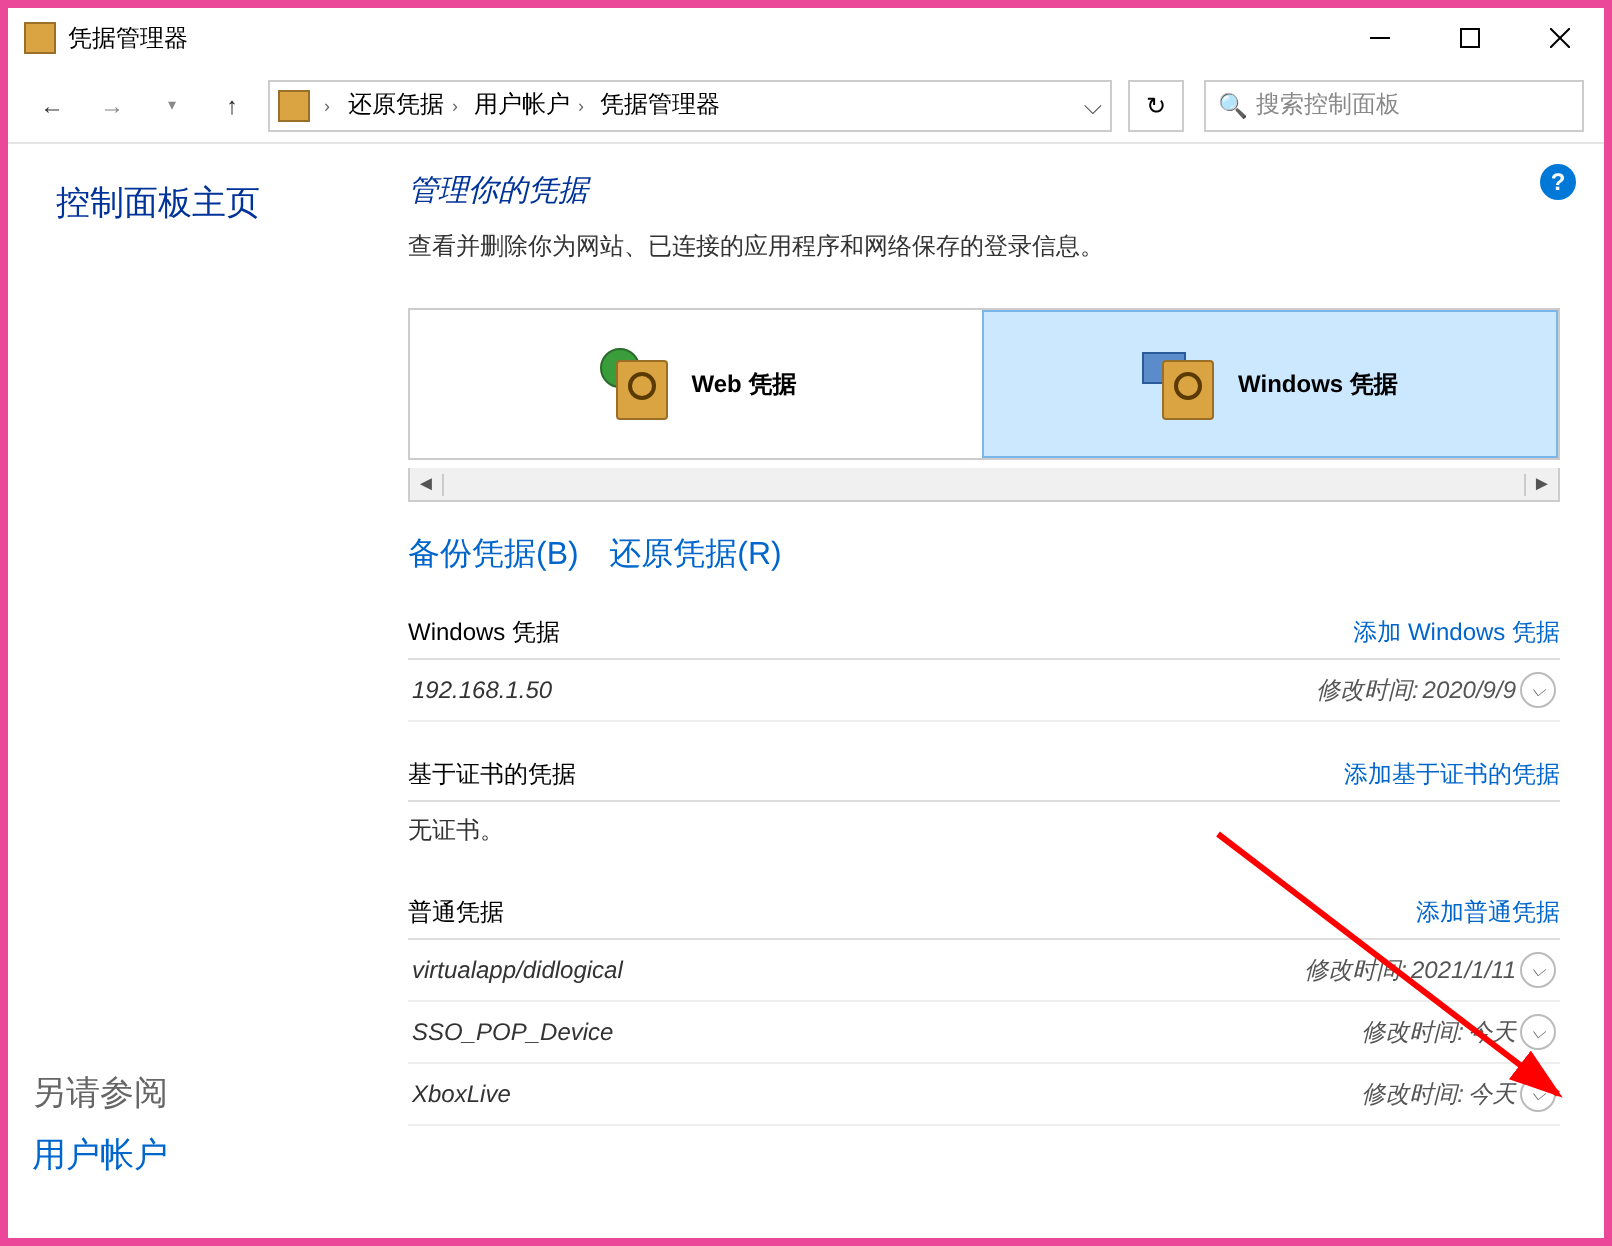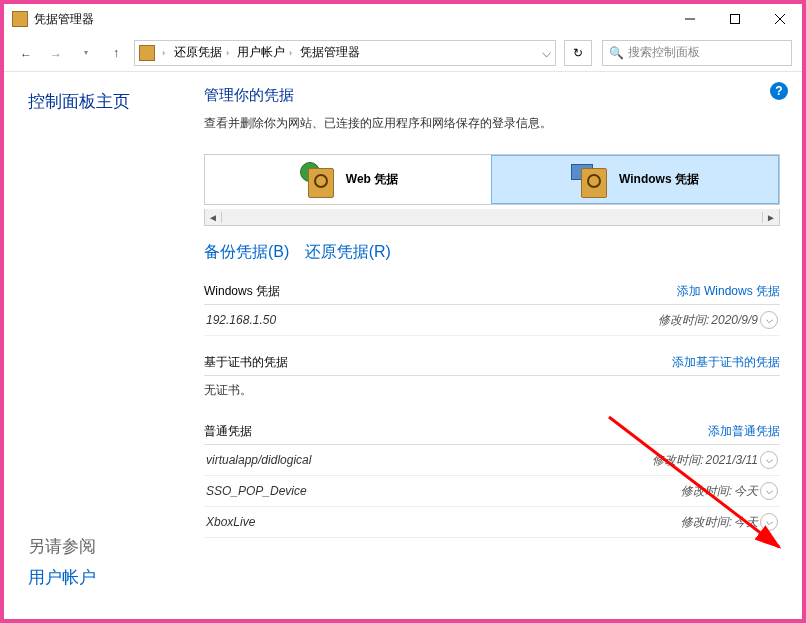--- a/index.html
+++ b/index.html
@@ -18,26 +18,26 @@
   .addr .ico { width: 16px; height: 16px; background: #d9a441; border: 1px solid #9b6f28; }
   .crumb { display: flex; align-items: center; font-size: 12px; }
   .crumb span { padding: 0 2px; }
   .chev { color: #666; font-size: 9px; padding: 0 3px; }
   .dropd { margin-left: auto; color: #555; }
   .refresh { width: 28px; height: 26px; border: 1px solid #ccc; display: flex; align-items: center; justify-content: center; margin-left: 2px; }
   .search { width: 190px; height: 26px; border: 1px solid #ccc; display: flex; align-items: center; padding: 0 6px; color: #888; margin-left: 4px; gap: 4px; }
   .body { display: flex; height: calc(100% - 68px); position: relative; }
   .sidebar { width: 200px; padding: 18px 24px; font-size: 17px; }
   .sidebar .hd { color: #003399; margin-bottom: 20px; }
-  .sidebar .sec2 { position: absolute; bottom: 30px; left: 24px; color: #666; }
+  .sidebar .sec2 { position: absolute; bottom: 30px; left: 12px; color: #666; }
   .sidebar .link { color: #0066cc; margin-top: 8px; }
   .main { flex: 1; padding: 14px 22px 14px 0; position: relative; }
-  .h1 { color: #003399; font-size: 15px; margin-bottom: 10px; }
+  .h1 { color: #003399; font-size: 15px; margin-bottom: 10px; font-style: italic; }
   .desc { font-size: 12px; color: #333; margin-bottom: 22px; }
-  .tabstrip { display: flex; border: 1px solid #ccc; height: 51px; margin-bottom: 4px; }
+  .tabstrip { display: flex; border: 1px solid #ccc; height: 76px; margin-bottom: 4px; }
   .tab { flex: 1; display: flex; align-items: center; justify-content: center; gap: 6px; font-size: 12px; font-weight: bold; }
   .tab.sel { background: #cce8ff; border: 1px solid #7ab7e8; }
   .tabicon { width: 42px; height: 36px; position: relative; }
   .safe { width: 26px; height: 30px; background: #d9a441; border: 1px solid #9b6f28; border-radius: 2px; position: absolute; bottom: 0; right: 6px; }
   .safe::after { content: ""; position: absolute; width: 10px; height: 10px; border: 2px solid #5a3a00; border-radius: 50%; top: 5px; left: 5px; }
   .globe { width: 20px; height: 20px; background: #3a9c3a; border-radius: 50%; position: absolute; top: 0; left: 2px; border: 1px solid #2a6a2a; }
   .monitor { width: 22px; height: 16px; background: #5a8ccc; border: 1px solid #2a5a9a; position: absolute; top: 2px; left: 0; }
   .scrollrow { height: 17px; display: flex; align-items: center; background: #f0f0f0; border: 1px solid #ccc; border-top: none; margin-bottom: 16px; }
   .scrollrow .ar { width: 17px; text-align: center; color: #555; font-size: 10px; border-right: 1px solid #ccc; }
   .scrollrow .ar:last-child { border-left: 1px solid #ccc; border-right: none; }
@@ -176,21 +176,21 @@
 
       <div class="section">
         <div class="sechdr">
           <span>普通凭据</span>
           <span class="add">添加普通凭据</span>
         </div>
         <div class="row">
           <span class="name">virtualapp/didlogical</span>
           <span class="meta">
             <span>修改时间:</span>
-            <span>2021/3/11</span>
+            <span>2021/1/11</span>
             <span class="expand">⌵</span>
           </span>
         </div>
         <div class="row">
           <span class="name">SSO_POP_Device</span>
           <span class="meta">
             <span>修改时间:</span>
             <span>今天</span>
             <span class="expand">⌵</span>
           </span>

